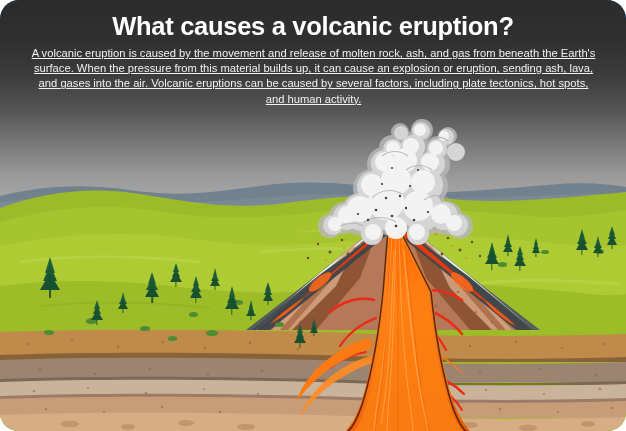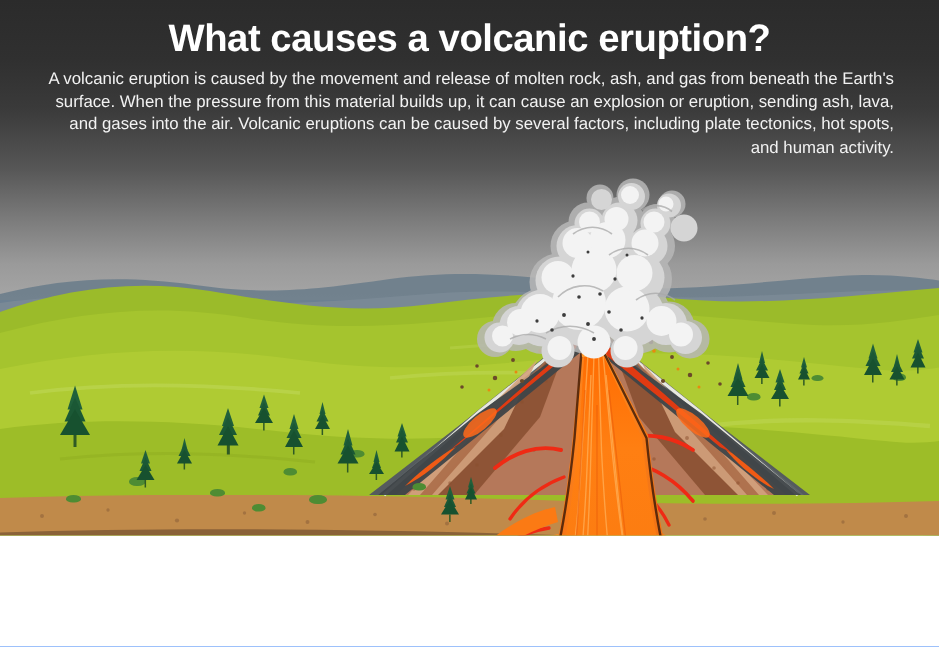--- a/index.html
+++ b/index.html
@@ -1,23 +1,24 @@
 <!DOCTYPE html>
 <html><head>
 <meta charset="utf-8">
 <title>Volcanic Eruption Infographic</title>
 <style>
   html,body{margin:0;padding:0;background:#fff;}
   body{font-family:"Liberation Sans","DejaVu Sans",sans-serif;}
 
   #poster{
     position:relative;
-    width:626px;height:357px;
+    width:626px;height:431px;
     overflow:hidden;
     background:#3b82f6;
+    border-radius:19px;
   }
 
   
   .sky{
     position:absolute;left:0;top:0;width:626px;height:200px;
     background:linear-gradient(to bottom,#2b2b2b 0%,#303030 20%,#3a3a3a 36%,#565656 56%,#7d7d7d 74%,#9a9a9a 88%,#a6a6a6 100%);
   }
   .header-text{
     position:absolute;left:0;top:0;width:626px;
     z-index:6;
@@ -31,23 +32,24 @@
     font-weight:bold;
     letter-spacing:-0.3px;
     line-height:1.1;
     margin:0 0 6px 0;
     font-family:"Liberation Sans","DejaVu Sans",sans-serif;
   }
   .body-copy{
     color:#f2f2f2;
     font-size:11.2px;
     line-height:15.2px;
-    text-align:right;
+    text-align:center;
     margin:0 30px 0 31px;
     font-family:"Liberation Sans","DejaVu Sans",sans-serif;
+    text-decoration:underline;
   }
 
   
   .scene{position:absolute;left:0;top:0;width:626px;height:431px;}
   .scene svg{display:block;}
 
   
   .tree{position:absolute;}
   .tree .trunk{
     position:absolute;left:50%;bottom:0;transform:translateX(-50%);

